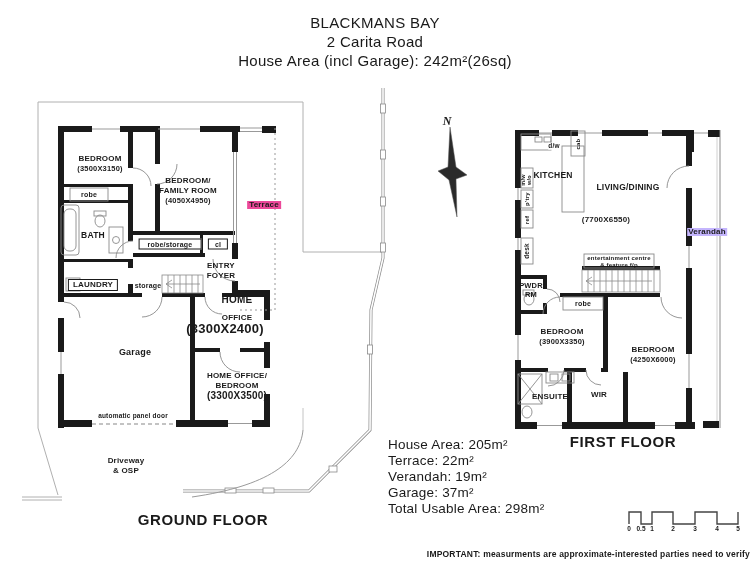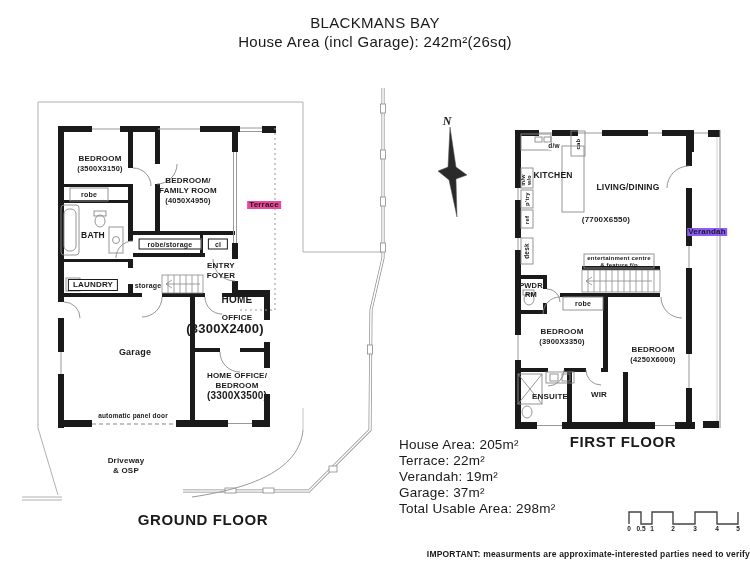--- a/index.html
+++ b/index.html
@@ -6,21 +6,21 @@
   .page{position:relative;width:750px;height:579px;background:#ffffff;overflow:hidden;
         font-family:"Liberation Sans",sans-serif;color:#1a1a1a;}
   .plan-svg{position:absolute;left:0;top:0;}
   .hdr{position:absolute;left:0;top:13px;width:750px;text-align:center;
        font-size:15px;line-height:19px;font-weight:400;letter-spacing:.3px;}
   .lbl{position:absolute;transform:translate(-50%,-50%);white-space:nowrap;text-align:center;
        font-weight:700;letter-spacing:.2px;line-height:1;}
   .rot{transform:translate(-50%,-50%) rotate(-90deg);}
   .floor-title{position:absolute;transform:translate(-50%,-50%);white-space:nowrap;
        font-size:15px;font-weight:800;letter-spacing:.6px;}
-  .areas{position:absolute;left:388px;top:437px;font-size:13.5px;line-height:16px;font-weight:400;letter-spacing:.2px;margin-left:11px;}
+  .areas{position:absolute;left:388px;top:437px;font-size:13.5px;line-height:16px;font-weight:400;letter-spacing:.2px;}
   .scale-num{position:absolute;transform:translate(-50%,0);font-size:6.5px;font-weight:700;}
   .disclaimer{position:absolute;left:0;top:549px;width:750px;text-align:right;
        font-size:8.5px;font-weight:700;letter-spacing:.2px;}
   .north-n{position:absolute;transform:translate(-50%,-50%);font-family:"Liberation Serif",serif;
        font-style:italic;font-weight:700;font-size:12px;}
   .boxed{border:1px solid #1a1a1a;background:#fff;padding:1px 4px;}
 </style>
 </head>
 <body>
 
@@ -247,20 +247,21 @@
 
     <g>
       <polygon points="450,127 456,167 467,175 456,179 457,217 449,180 438,171 448,167" fill="#2a2a2a" stroke="#555" stroke-width="0.5"></polygon>
     </g>
 
     <path d="M629,524 V512 H641 V524 H652 V512 H673 V524 H695 V512 H717 V524 H738 V512" stroke="#444" stroke-width="1.4" fill="none"></path>
   </svg>
 
   <header class="hdr">
     <div>BLACKMANS BAY</div>
+    <div>2 Carita Road</div>
     <div>House Area (incl Garage): 242m²(26sq)</div>
   </header>
 
   <div class="lbl" style="left:100px;top:159px;font-size:8px">BEDROOM</div>
   <div class="lbl" style="left:100px;top:169px;font-size:7.5px">(3500X3150)</div>
   <div class="lbl" style="left:188px;top:181px;font-size:8px">BEDROOM/</div>
   <div class="lbl" style="left:188px;top:191px;font-size:8px">FAMILY ROOM</div>
   <div class="lbl" style="left:188px;top:201px;font-size:7.5px">(4050X4950)</div>
   <div class="lbl" style="left:89px;top:194px;font-size:7px">robe</div>
   <div class="lbl" style="left:93px;top:235px;font-size:8.5px">BATH</div>
@@ -286,21 +287,21 @@
   <div class="lbl" style="left:553px;top:175px;font-size:8.5px">KITCHEN</div>
   <div class="lbl" style="left:554px;top:146px;font-size:6.5px;background:#fff">d/w</div>
   <div class="lbl rot" style="left:578px;top:144px;font-size:6px">cab</div>
   <div class="lbl rot" style="left:524px;top:180px;font-size:5.5px">m/w</div>
   <div class="lbl rot" style="left:530px;top:180px;font-size:5.5px">w/o</div>
   <div class="lbl rot" style="left:527px;top:199px;font-size:6px">p'try</div>
   <div class="lbl rot" style="left:527px;top:220px;font-size:6px">ref</div>
   <div class="lbl rot" style="left:527px;top:251px;font-size:6.5px">desk</div>
   <div class="lbl" style="left:628px;top:187px;font-size:8.5px">LIVING/DINING</div>
   <div class="lbl" style="left:606px;top:220px;font-size:8px">(7700X6550)</div>
-  <div class="lbl" style="left:707px;top:232px;font-size:8px;background:#8b5cf6;padding:0 1px">Verandah</div>
+  <div class="lbl" style="left:707px;top:232px;font-size:8px;background:#c4b5fd;padding:0 1px">Verandah</div>
   <div class="lbl" style="left:619px;top:258px;font-size:6px">entertainment centre</div>
   <div class="lbl" style="left:619px;top:265px;font-size:6px">&amp; feature f/p</div>
   <div class="lbl" style="left:531px;top:286px;font-size:7.5px">PWDR</div>
   <div class="lbl" style="left:531px;top:295px;font-size:7.5px">RM</div>
   <div class="lbl" style="left:583px;top:303px;font-size:7px">robe</div>
   <div class="lbl" style="left:562px;top:332px;font-size:8px">BEDROOM</div>
   <div class="lbl" style="left:562px;top:342px;font-size:7.5px">(3900X3350)</div>
   <div class="lbl" style="left:653px;top:350px;font-size:8px">BEDROOM</div>
   <div class="lbl" style="left:653px;top:360px;font-size:7.5px">(4250X6000)</div>
   <div class="lbl" style="left:550px;top:397px;font-size:8px">ENSUITE</div>

